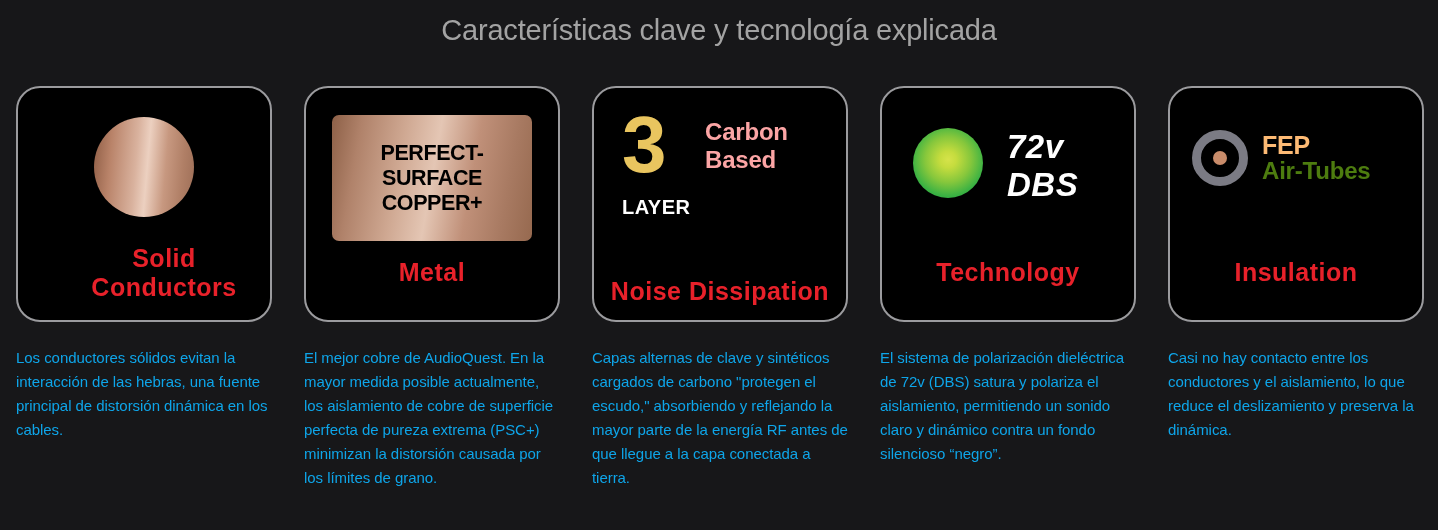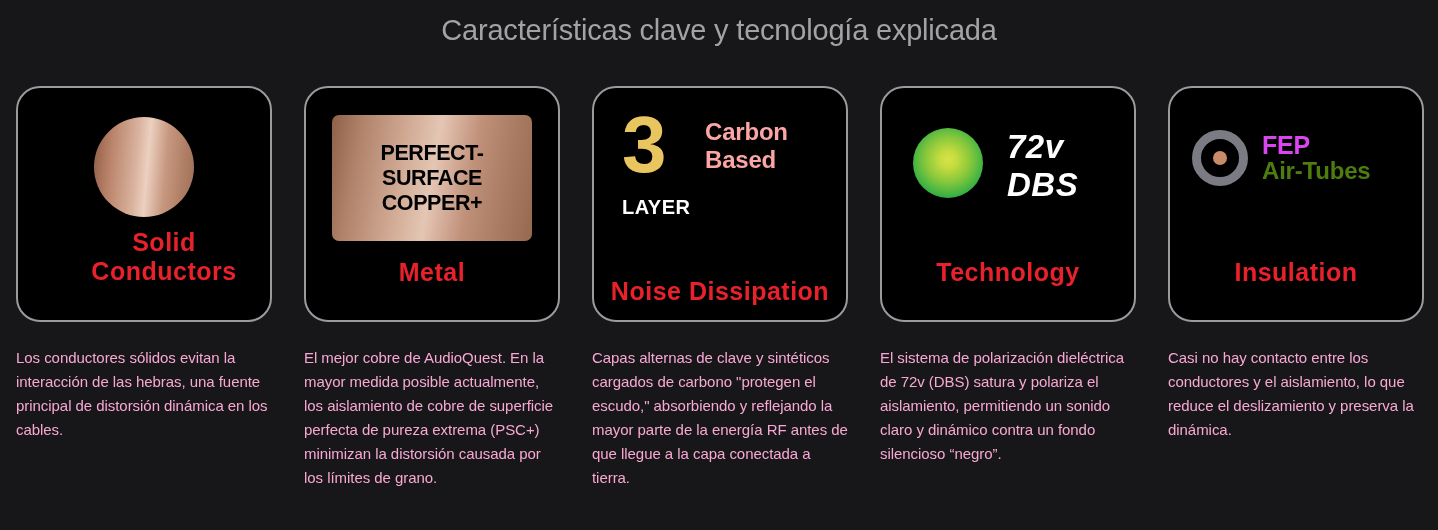--- a/index.html
+++ b/index.html
@@ -72,21 +72,21 @@
     width: 100%;
     text-align: center;
     color: #e8212a;
     font-family: "Liberation Sans", sans-serif;
     font-weight: 700;
     font-size: 25px;
     line-height: 29px;
     letter-spacing: 0.5px;
   }
 
-  .label-2line { bottom: 34px; padding-left: 40px; }
+  .label-2line { bottom: 18px; padding-left: 40px; }
   .label-1line { bottom: 33px; }
   .label-c3 { bottom: 14px; }
 
   
   .copper-disc {
     position: absolute;
     left: 50%;
     top: 29px;
     transform: translateX(-50%);
     width: 100px;
@@ -239,33 +239,33 @@
   }
   .c5-text {
     margin-left: 14px;
     font-family: "Liberation Sans", sans-serif;
     font-weight: 700;
     line-height: 26px;
     letter-spacing: -0.2px;
   }
   .c5-fep {
     display: block;
-    color: #d946ef;
+    color: #fdba74;
     font-size: 25px;
   }
   .c5-air {
     display: block;
     color: #4d7c0f;
     font-size: 24px;
   }
 
   
   .body-text {
     margin-top: 24px;
-    color: #f9a8d4;
+    color: #0ea5e9;
     font-family: "Liberation Sans", sans-serif;
     font-size: 15px;
     line-height: 24px;
     letter-spacing: -0.05px;
   }
 </style>
 </head>
 <body>
 
 <div class="page">

